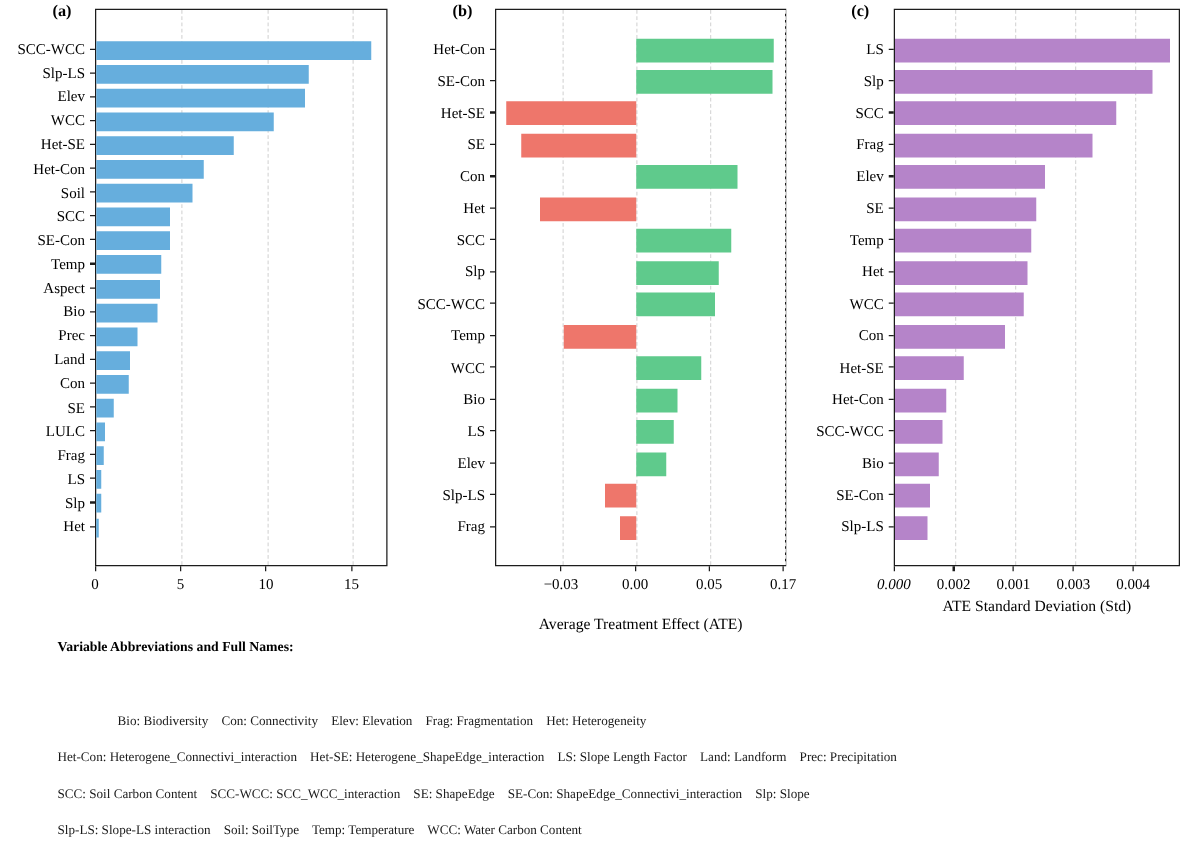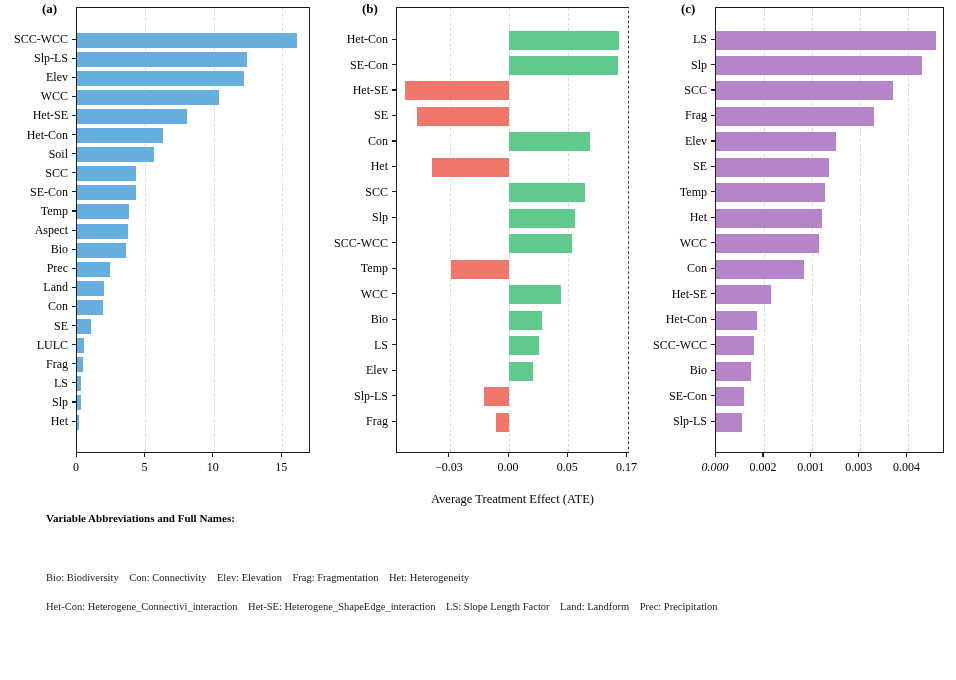--- a/index.html
+++ b/index.html
@@ -51,21 +51,21 @@
   .footnote-title {
     position: absolute; left: 46px; top: 512px;
     font-weight: bold; font-size: 11px; color: #000;
     white-space: pre;
   }
   .footnote-line {
     position: absolute; left: 46px;
     font-size: 10.5px; color: #1a1a1a;
     white-space: pre;
   }
-  .fl-0 { top: 572px; }
+  .fl-0 { top: 572px; margin-left: 48px; }
   .fl-1 { top: 601px; }
   .fl-2 { top: 630px; }
   .fl-3 { top: 659px; }
 </style>
 </head>
 <body>
 
 <div class="figure">
   <div class="panel">
       <div class="panel-letter" style="left: 42px; top: 2px;">(a)</div>
@@ -271,20 +271,23 @@
       <div class="x-tick" style="left: 714.5px; top: 453px; height: 4px;"></div>
       <div class="x-tick-label" style="left: 685px; width: 60px; top: 460px; font-style: italic;">0.000</div>
       <div class="x-tick" style="left: 762.4px; top: 453px; height: 4px;"></div>
       <div class="x-tick-label" style="left: 732.9px; width: 60px; top: 460px;">0.002</div>
       <div class="x-tick" style="left: 810.3px; top: 453px; height: 4px;"></div>
       <div class="x-tick-label" style="left: 780.8px; width: 60px; top: 460px;">0.001</div>
       <div class="x-tick" style="left: 858.2px; top: 453px; height: 4px;"></div>
       <div class="x-tick-label" style="left: 828.7px; width: 60px; top: 460px;">0.003</div>
       <div class="x-tick" style="left: 906.1px; top: 453px; height: 4px;"></div>
       <div class="x-tick-label" style="left: 876.6px; width: 60px; top: 460px;">0.004</div>
+      <div class="x-axis-title" style="left: 715px; width: 229px; top: 478px;">ATE Standard Deviation (Std)</div>
     </div>
 
   <div class="footnote">
     <div class="footnote-title">Variable Abbreviations and Full Names:</div>
     <div class="footnote-line fl-0">Bio: Biodiversity    Con: Connectivity    Elev: Elevation    Frag: Fragmentation    Het: Heterogeneity</div>
     <div class="footnote-line fl-1">Het-Con: Heterogene_Connectivi_interaction    Het-SE: Heterogene_ShapeEdge_interaction    LS: Slope Length Factor    Land: Landform    Prec: Precipitation</div>
+    <div class="footnote-line fl-2">SCC: Soil Carbon Content    SCC-WCC: SCC_WCC_interaction    SE: ShapeEdge    SE-Con: ShapeEdge_Connectivi_interaction    Slp: Slope</div>
+    <div class="footnote-line fl-3">Slp-LS: Slope-LS interaction    Soil: SoilType    Temp: Temperature    WCC: Water Carbon Content</div>
   </div>
 </div>
 
 </body></html>

